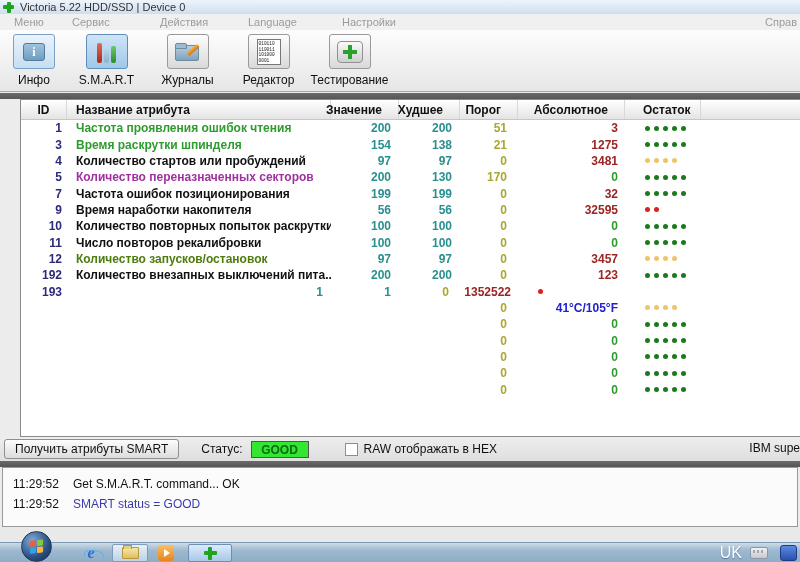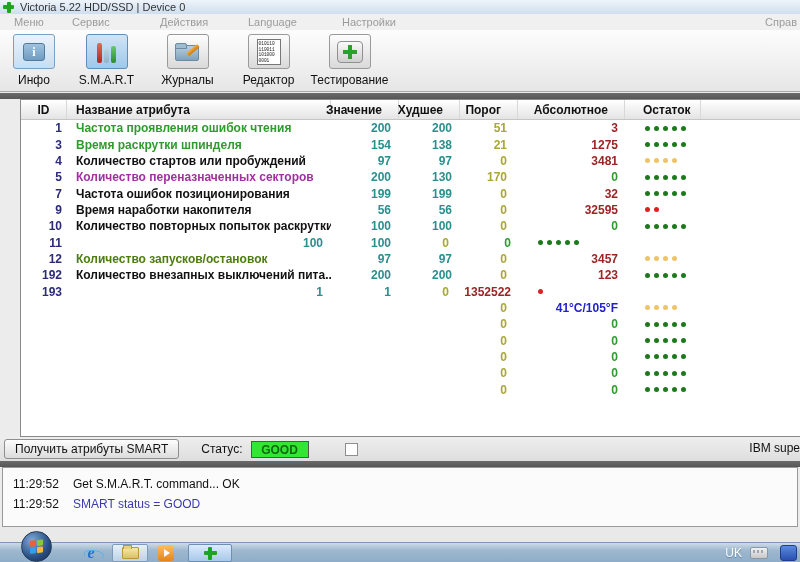--- a/index.html
+++ b/index.html
@@ -124,21 +124,21 @@
   .mini-folder:before { content:""; position:absolute; left:0; top:-3px; width:7px; height:3px;
     background:#e8d080; border:1px solid #b89838; border-bottom:none; border-radius:1px 1px 0 0; }
   .wmp { width:16px; height:16px; border-radius:3px; background:linear-gradient(#fbbf5e,#e8831c);
     display:flex; align-items:center; justify-content:center; }
   .wmp i { width:0; height:0; border-left:6px solid #fff; border-top:4px solid transparent; border-bottom:4px solid transparent; margin-left:2px;}
   .mini-cross { position:relative; width:13px; height:13px; }
   .mini-cross i { position:absolute; background:#1fa41f; }
   .mini-cross .v { left:4.5px; top:0; width:4px; height:13px; border-radius:1px;}
   .mini-cross .h { left:0; top:4.5px; width:13px; height:4px; border-radius:1px;}
   .tray { position:absolute; right:0; top:0; height:20px; display:flex; align-items:center; }
-  .traylang { color:#fff; font-size:12px; margin-right:8px; text-shadow:0 1px 1px #5a7a98; }
+  .traylang { color:#fff; font-size:16px; margin-right:8px; text-shadow:0 1px 1px #5a7a98; }
   .kbicon { width:18px; height:12px; background:linear-gradient(#f2f2f2,#c8c8c8); border:1px solid #8898a8;
     border-radius:2px; margin-right:12px; position:relative;}
   .kbicon:before{ content:""; position:absolute; left:2px; top:2px; right:2px; height:3px;
     background:repeating-linear-gradient(90deg,#98a8b8 0 2px,transparent 2px 4px); }
   .trayblue { width:17px; height:16px; background:linear-gradient(#5a8ae0,#2a50b0); border-radius:3px; margin-right:3px;
     border:1px solid #1e3c88; }
 </style>
 </head>
 <body>
 
@@ -314,20 +314,21 @@
           <span class="cell c-dots">
             <i class="dot" style="background: rgb(28, 122, 28);"></i>
             <i class="dot" style="background: rgb(28, 122, 28);"></i>
             <i class="dot" style="background: rgb(28, 122, 28);"></i>
             <i class="dot" style="background: rgb(28, 122, 28);"></i>
             <i class="dot" style="background: rgb(28, 122, 28);"></i>
           </span>
         </div>
         <div class="row">
           <span class="cell c-id" style="color: rgb(43, 43, 122);">11</span>
+          <span class="cell c-name" style="color: rgb(17, 17, 17);">Число повторов рекалибровки</span>
           <span class="cell c-val r" style="color: rgb(42, 143, 143);">100</span>
           <span class="cell c-worst r" style="color: rgb(42, 143, 143);">100</span>
           <span class="cell c-thr r" style="color: rgb(168, 168, 50);">0</span>
           <span class="cell c-abs r" style="color: rgb(47, 155, 47);">0</span>
           <span class="cell c-dots">
             <i class="dot" style="background: rgb(28, 122, 28);"></i>
             <i class="dot" style="background: rgb(28, 122, 28);"></i>
             <i class="dot" style="background: rgb(28, 122, 28);"></i>
             <i class="dot" style="background: rgb(28, 122, 28);"></i>
             <i class="dot" style="background: rgb(28, 122, 28);"></i>
@@ -462,20 +463,21 @@
           </span>
         </div>
       </div>
   </div>
 
   <div class="statusbar">
     <button class="btn">Получить атрибуты SMART</button>
     <span class="statuslbl">Статус:</span>
     <span class="goodbadge" id="goodbadge" style="background: rgb(51, 230, 51); color: rgb(12, 106, 12);">GOOD</span>
     <span class="cbx"></span>
+    <span class="cbxlbl">RAW отображать в HEX</span>
     <span class="sb-right">IBM supe</span>
   </div>
 
   <div class="strip strip2"></div>
 
   <div class="log" id="log">
       <div class="logline">
         <span class="logtime">11:29:52</span>
         <span class="logtext" style="color: rgb(17, 17, 17);">Get S.M.A.R.T. command... OK</span>
       </div>

